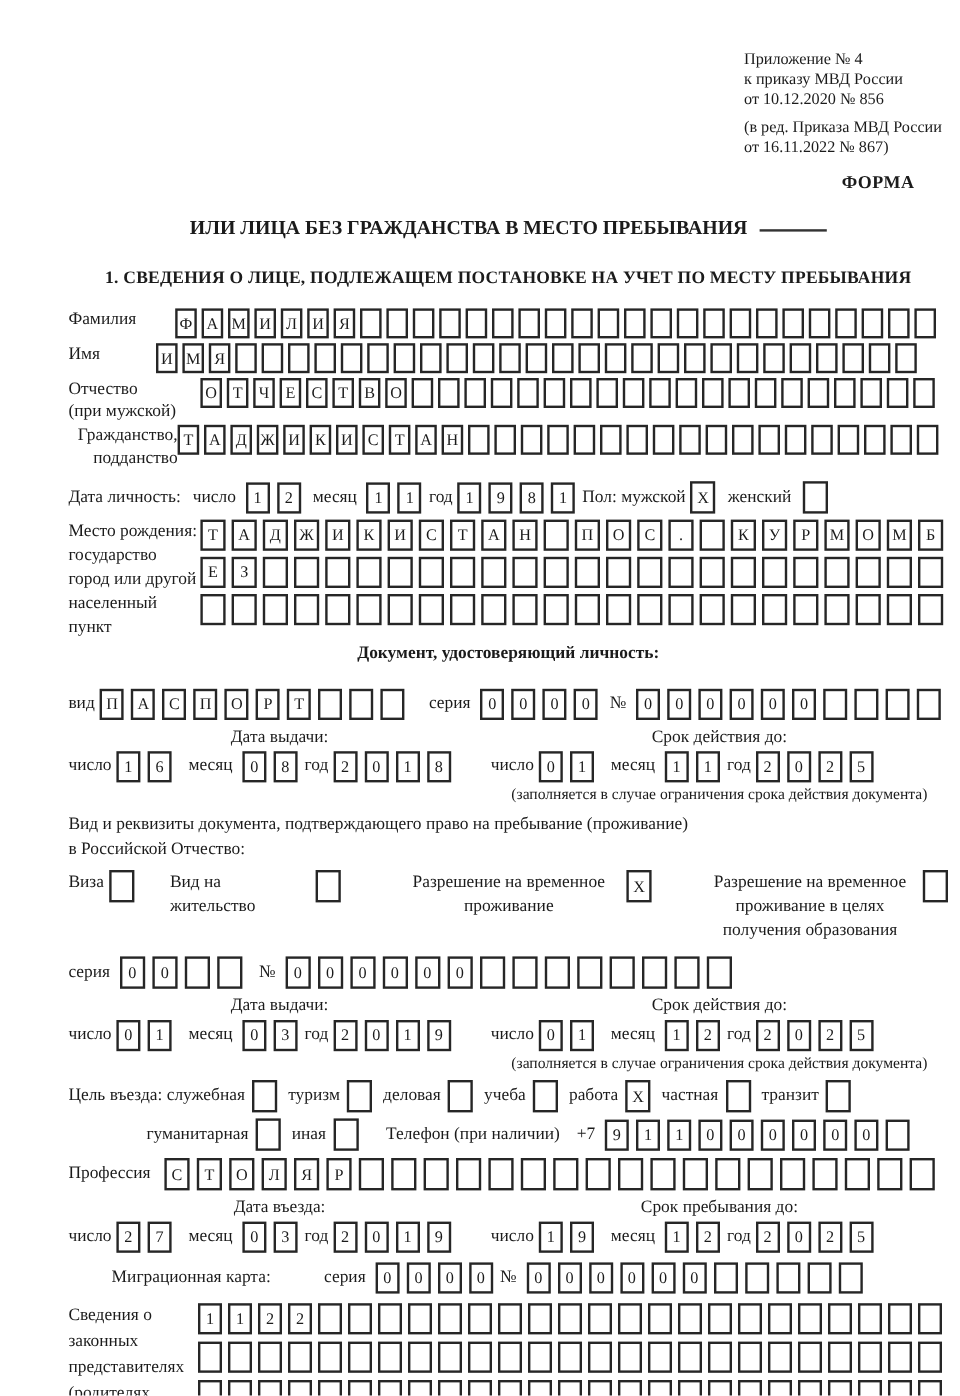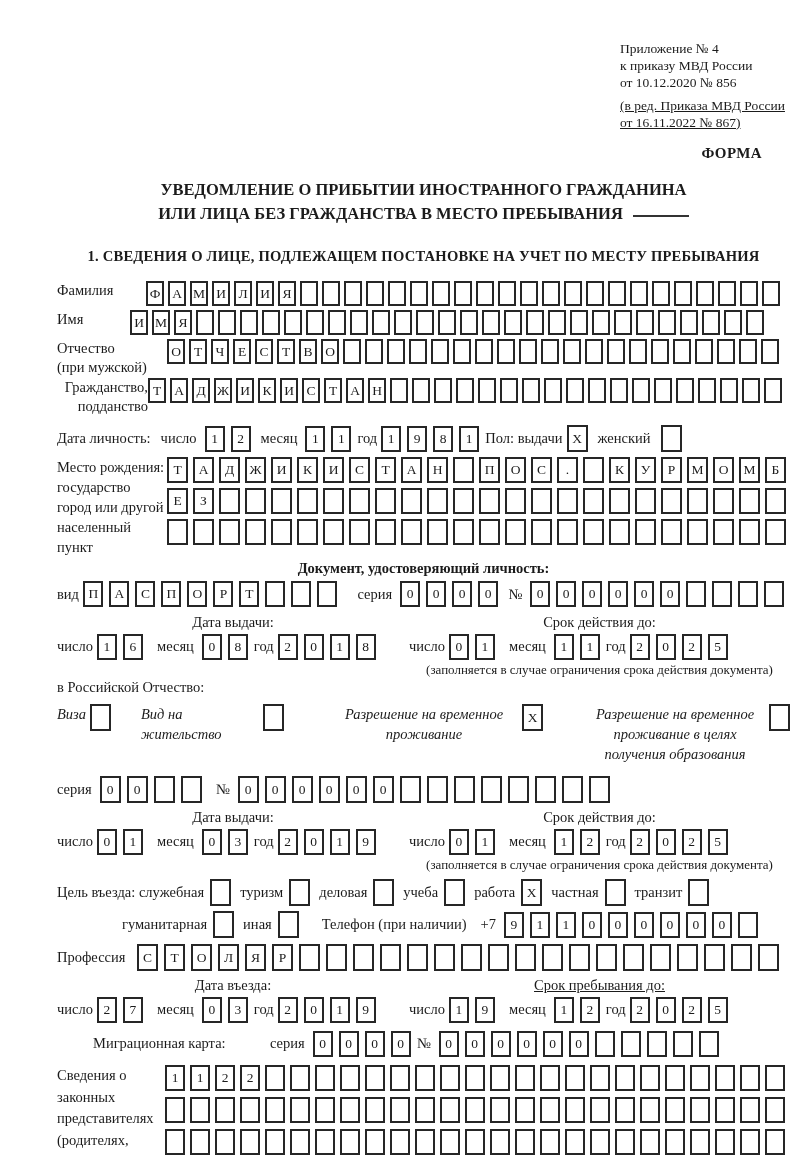--- a/index.html
+++ b/index.html
@@ -4,21 +4,21 @@
 <style>
   html,body{margin:0;padding:0;}
   body{
     width:800px;height:1163px;background:#ffffff;color:#1b1b1b;
     font-family:"Liberation Serif", serif;overflow:hidden;
   }
   .page{padding:40px 10px 0 57px;width:733px;}
 
   
   .hdr{margin-left:563px;font-size:13.5px;line-height:17px;}
-  .hdr .ed{margin-top:6px;text-decoration:underline;}
+  .hdr .ed{margin-top:6px;}
   .forma{margin-top:14px;padding-right:28px;text-align:right;font-weight:bold;font-size:15px;letter-spacing:.4px;}
 
   
   .title{margin-top:16px;text-align:center;font-weight:bold;font-size:16.5px;line-height:24px;}
   .blank{display:inline-block;width:56px;height:2px;background:#333;margin-left:10px;vertical-align:2px;}
   .sec{margin-top:22px;text-align:center;font-weight:bold;font-size:14.6px;letter-spacing:.2px;}
 
   
   .frow{display:flex;align-items:flex-start;}
   .flabel{font-size:14.5px;line-height:19px;flex-shrink:0;}
@@ -44,21 +44,21 @@
   .dtitle{text-align:center;font-size:14.5px;font-weight:bold;line-height:17px;}
   .dfields{display:flex;align-items:center;margin-top:2px;}
   .dnote{margin-top:2px;text-align:center;font-size:13px;line-height:15px;}
 
   .introline{font-size:14.5px;line-height:21px;margin-top:8px;}
   .dochead{text-align:center;font-weight:bold;font-size:14.5px;margin-top:2px;line-height:18px;}
 
   
   .visarow{display:flex;margin-top:6px;align-items:flex-start;}
   .vitem{display:flex;align-items:flex-start;}
-  .vlabel{font-size:14.5px;line-height:20px;font-style:italic;}
+  .vlabel{font-size:14.5px;line-height:20px;}
   .vlabel.ctr{text-align:center;margin-left:30px;}
 
   
   .prow{display:flex;align-items:center;margin-top:7px;}
   .prow .inl{line-height:27px;}
   .pitem{display:flex;align-items:center;margin-right:9px;}
   .pitem .cells{margin-left:6px;}
 
   
   .reps{display:flex;margin-top:8px;}
@@ -76,21 +76,20 @@
     <div>к приказу МВД России</div>
     <div>от 10.12.2020 № 856</div>
     <div class="ed">
       <div>(в ред. Приказа МВД России</div>
       <div>от 16.11.2022 № 867)</div>
     </div>
   </div>
   <div class="forma">ФОРМА</div>
 
   <div class="title">
-    <div>УВЕДОМЛЕНИЕ О ПРИБЫТИИ ИНОСТРАННОГО ГРАЖДАНИНА</div>
     <div><span>ИЛИ ЛИЦА БЕЗ ГРАЖДАНСТВА В МЕСТО ПРЕБЫВАНИЯ</span><span class="blank"></span></div>
   </div>
 
   <div class="sec">1. СВЕДЕНИЯ О ЛИЦЕ, ПОДЛЕЖАЩЕМ ПОСТАНОВКЕ НА УЧЕТ ПО МЕСТУ ПРЕБЫВАНИЯ</div>
 
   <div class="frow" style="margin-top:16px;gap:16px;">
     <div class="flabel lblw73">Фамилия</div>
     <div class="cells p22">
         <span class="c">Ф</span>
         <span class="c">А</span>
@@ -246,21 +245,21 @@
         <span class="c">1</span>
         <span class="c">1</span>
       </span>
     <span class="inl">год</span>
     <span class="cells pd gap4">
         <span class="c">1</span>
         <span class="c">9</span>
         <span class="c">8</span>
         <span class="c">1</span>
       </span>
-    <span class="inl">Пол: выдачи</span>
+    <span class="inl">Пол: мужской</span>
     <span class="cells cb gap4">
         <span class="c">X</span>
       </span>
     <span class="inl gap10">женский</span>
     <span class="cells cb gap10">
         <span class="c"></span>
       </span>
   </div>
 
   <div class="frow" style="margin-top:5px;">
@@ -347,21 +346,21 @@
           <span class="c"></span>
           <span class="c"></span>
           <span class="c"></span>
           <span class="c"></span>
         </div>
     </div>
   </div>
 
   <div class="dochead">Документ, удостоверяющий личность:</div>
 
-  <div class="frow" style="margin-top:4px;">
+  <div class="frow" style="margin-top:20px;align-items:center;">
     <span class="inl" style="width:53px;">вид</span>
     <span class="cells pd">
         <span class="c">П</span>
         <span class="c">А</span>
         <span class="c">С</span>
         <span class="c">П</span>
         <span class="c">О</span>
         <span class="c">Р</span>
         <span class="c">Т</span>
         <span class="c"></span>
@@ -431,20 +430,21 @@
             <span class="c">2</span>
             <span class="c">0</span>
             <span class="c">2</span>
             <span class="c">5</span>
           </span>
       </div>
       <div class="dnote">(заполняется в случае ограничения срока действия документа)</div>
     </div>
   </div>
 
+  <div class="introline">Вид и реквизиты документа, подтверждающего право на пребывание (проживание)</div>
   <div class="introline" style="margin-top:0;">в Российской Отчество:</div>
 
   <div class="visarow">
     <div class="vitem">
       <div class="vlabel">Виза</div>
       <span class="cells cb" style="margin-left:4px;">
           <span class="c"></span>
         </span>
     </div>
     <div class="vitem" style="margin-left:30px;">
@@ -670,21 +670,21 @@
         <span class="inl">год</span>
         <span class="cells pd gap4">
             <span class="c">2</span>
             <span class="c">0</span>
             <span class="c">1</span>
             <span class="c">9</span>
           </span>
       </div>
     </div>
     <div class="dcol-r">
-      <div class="dtitle" style="font-weight:normal;text-decoration:underline;">Срок пребывания до:</div>
+      <div class="dtitle" style="font-weight:normal;">Срок пребывания до:</div>
       <div class="dfields">
         <span class="inl">число</span>
         <span class="cells pd gap4">
             <span class="c">1</span>
             <span class="c">9</span>
           </span>
         <span class="inl gap8">месяц</span>
         <span class="cells pd gap8">
             <span class="c">1</span>
             <span class="c">2</span>

